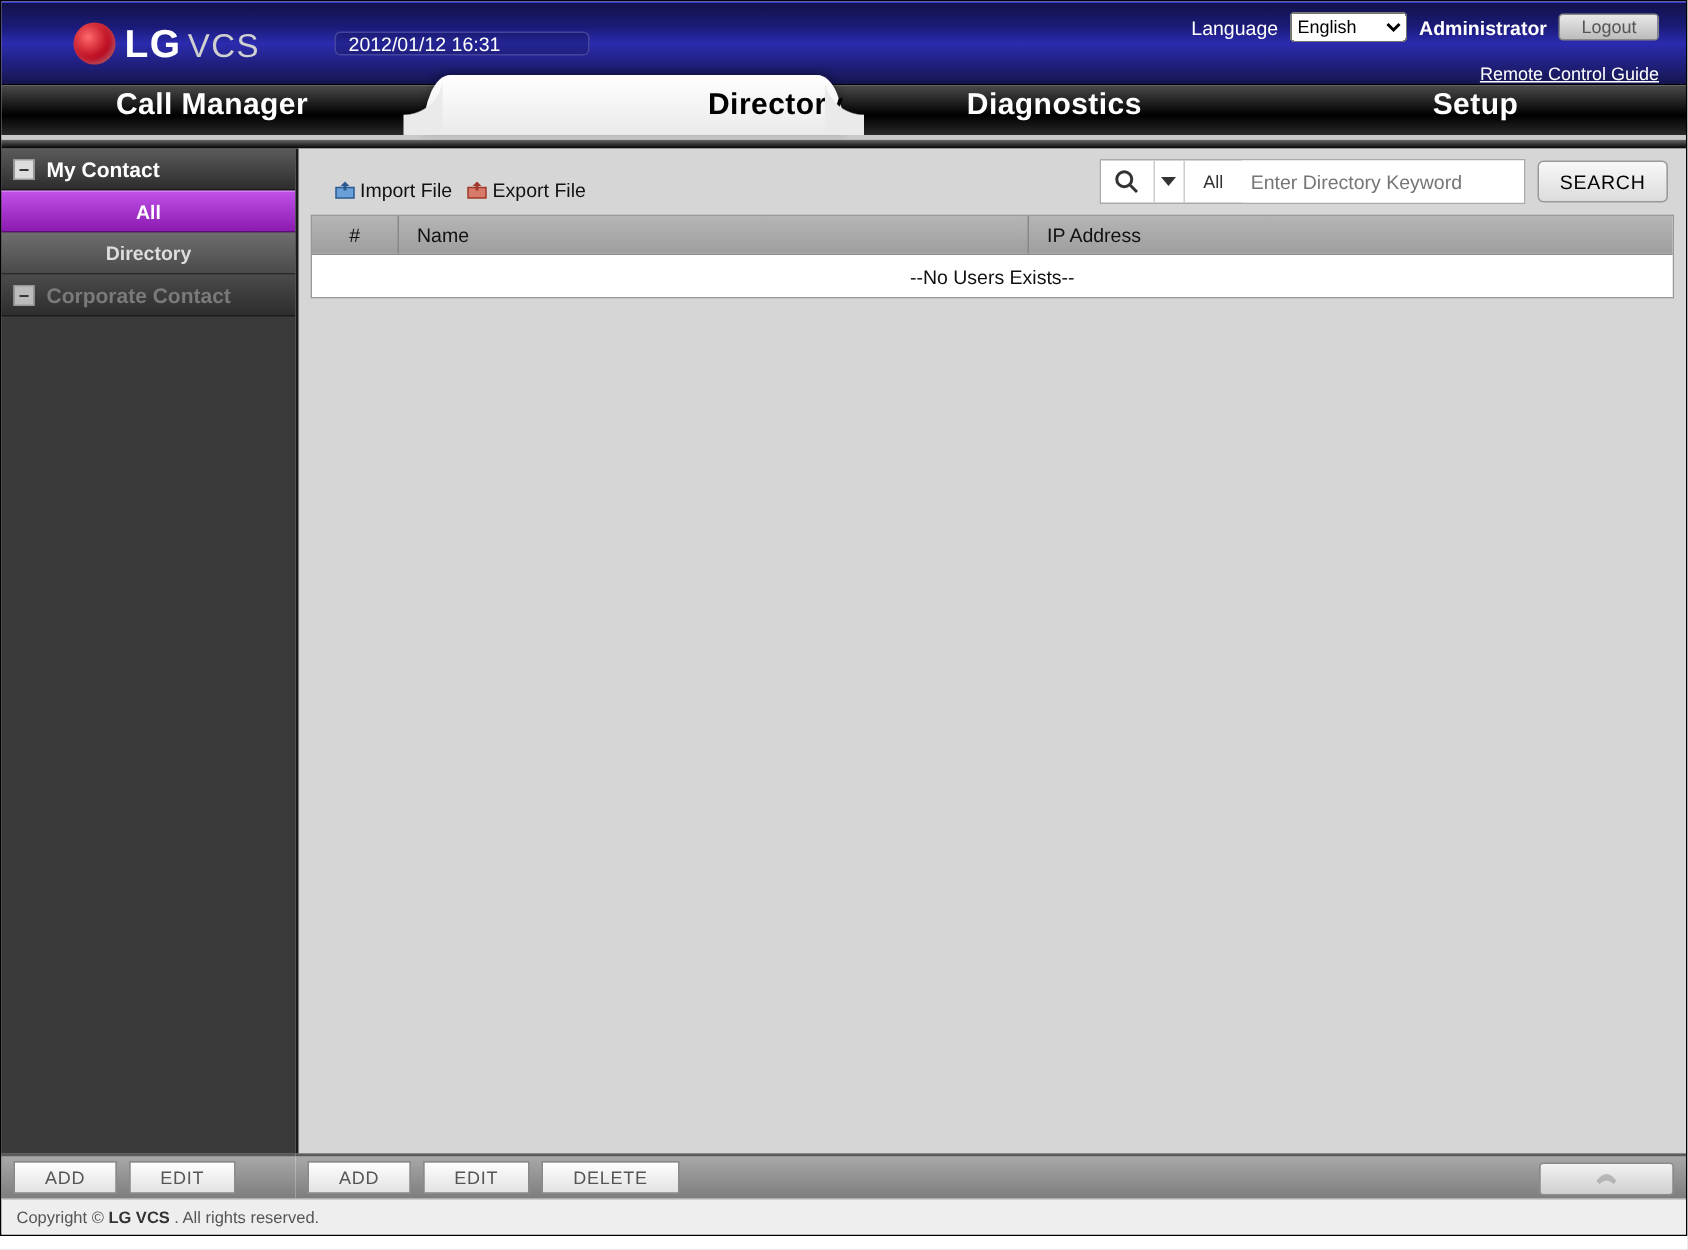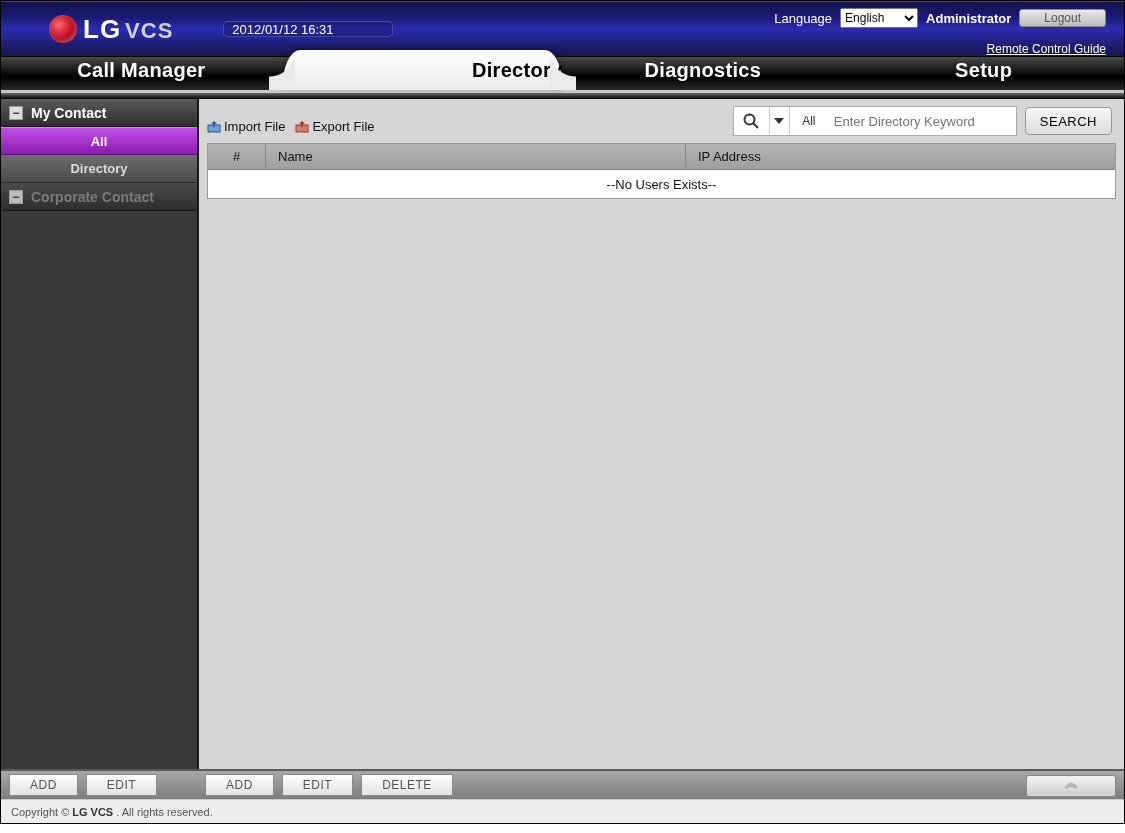--- a/index.html
+++ b/index.html
@@ -18,38 +18,38 @@
   }
   .logo-block { display:flex; align-items:center; margin-left: 48px; }
   .logo-circle {
     width: 28px; height: 28px; border-radius: 50%;
     background: radial-gradient(circle at 35% 35%, #ff6a6a, #b40017 60%, #6e000e);
     box-shadow: inset -2px -2px 4px rgba(255,255,255,.3);
     margin-right: 6px;
   }
   .logo-text { font-size: 26px; font-weight: bold; letter-spacing: 1px; }
   .logo-text .lg { color:#fff; }
-  .logo-text .vcs { color:#d0d0d0; font-weight:700; font-size:22px; margin-left:4px; }
+  .logo-text .vcs { color:#d0d0d0; font-weight:400; font-size:22px; margin-left:4px; }
   .dt-box {
     margin-left: 50px;
     width: 170px; height: 16px;
     border: 1px solid #4545a0;
     border-radius: 4px;
     background: rgba(0,0,0,.15);
     color:#fff; font-size:13px;
     display:flex; align-items:center; padding:0 8px;
   }
   .header-right { position:absolute; right:18px; top:6px; text-align:right; font-size:13px; }
   .lang-row { display:flex; align-items:center; gap:8px; margin-bottom:6px; justify-content:flex-end;}
   .lang-select { width: 78px; height:20px; font-size:12px; }
   .admin-label { font-weight:bold; }
   .logout-btn {
     background: linear-gradient(#e8e8e8,#bcbcbc);
     border:1px solid #888; border-radius:3px;
-    padding:1px 24px; font-size:12px; color:#555; cursor:pointer;
+    padding:1px 14px; font-size:12px; color:#555; cursor:pointer;
   }
   .remote-link { color:#fff; font-size:12px; margin-top:4px; display:block; }
   .header-right-inner{ display:flex; flex-direction:column; align-items:flex-end; gap:4px;margin-left:28px;}
 
   
   .tabstrip {
     height: 36px;
     background: linear-gradient(#4a4a4a,#000 60%,#2a2a2a);
     display:flex; align-items:flex-end;
     position:relative;
@@ -122,21 +122,21 @@
   .sdrop { width:20px; display:flex; align-items:center; justify-content:center; border-right:1px solid #ccc; height:100%;}
   .sscope { width:38px; font-size:12px; color:#333; display:flex; align-items:center; justify-content:center; height:100%;}
   .sinput { width:188px; height:100%; border:none; outline:none; font-size:13px; padding:0 6px;}
   .sbtn {
     margin-left:8px; height:28px; padding:0 14px;
     background:linear-gradient(#f8f8f8,#dcdcdc);
     border:1px solid #999; border-radius:4px;
     font-size:13px; letter-spacing:.5px; cursor:pointer;
   }
 
-  .file-links { position:absolute; left:8px; top:20px; font-size:13px; color:#111; display:flex; gap:10px; align-items:center;}
+  .file-links { position:absolute; left:24px; top:20px; font-size:13px; color:#111; display:flex; gap:10px; align-items:center;}
   .file-links .fl { display:flex; align-items:center; gap:3px; cursor:pointer;}
   .ficon { width:14px; height:12px; display:inline-block;}
 
   
   .tbl { margin: 0 8px; border:1px solid #999; background:#fff;}
   .tbl-hdr { display:flex; background:linear-gradient(#b5b5b5,#9e9e9e); height:26px; align-items:center; font-size:13px; color:#111; border-bottom:1px solid #888;}
   .tbl-hdr .col { border-right:1px solid #888; height:100%; display:flex; align-items:center; padding-left:12px;}
   .col-num { width:58px; justify-content:center; padding-left:0 !important;}
   .col-name { width:420px; }
   .col-ip { flex:1; }

